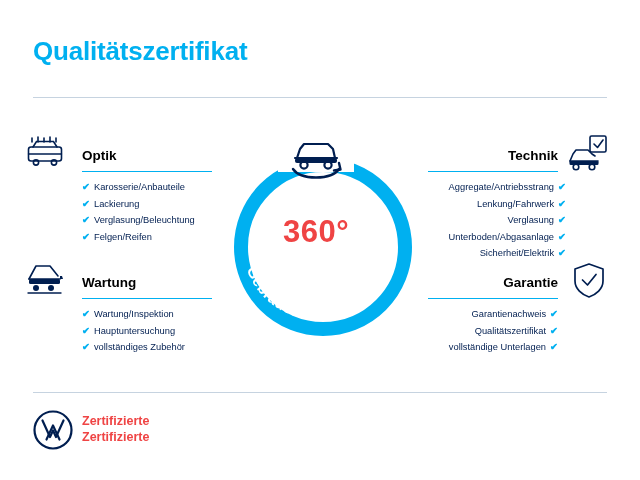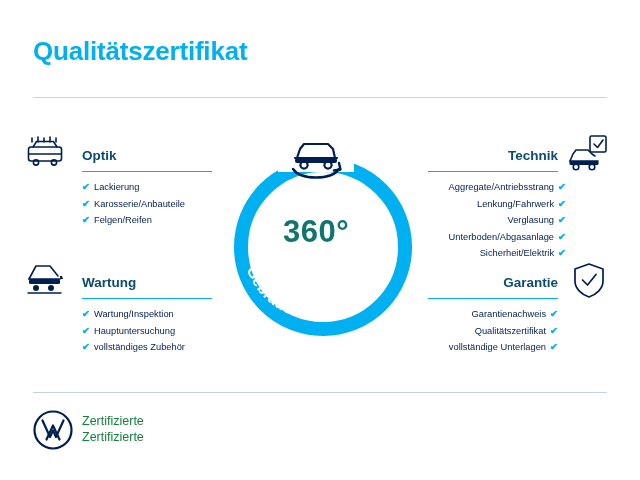--- a/index.html
+++ b/index.html
@@ -40,21 +40,21 @@
     width: 574px;
     height: 1px;
     background: #c6d3e0;
   }
 
   
   .sec-head {
     position: absolute;
     font-size: 13.5px;
     font-weight: bold;
-    color: #0c4a6e;
+    color: #000000;
   }
   .sec-rule {
     position: absolute;
     height: 1px;
     background: #00b0f0;
   }
 
   
   .list {
     position: absolute;
@@ -106,21 +106,21 @@
     background: #ffffff;
   }
   .deg {
     position: absolute;
     left: 0;
     top: 64px;
     width: 180px;
     text-align: center;
     font-size: 31px;
     font-weight: bold;
-    color: #0f766e;
+    color: #ef4444;
     letter-spacing: 0.5px;
   }
   .arc-text {
     position: absolute;
     left: 0; top: 0;
     width: 180px; height: 180px;
   }
   .arc-text text {
     font-family: "Liberation Sans", sans-serif;
     font-size: 15.5px;
@@ -155,22 +155,22 @@
     left: 33px;
     top: 410px;
     width: 40px;
     height: 40px;
   }
   .vw-text {
     position: absolute;
     left: 82px;
     top: 413px;
     font-size: 12.5px;
-    font-weight: normal;
-    color: #15803d;
+    font-weight: bold;
+    color: #ef4444;
     line-height: 16px;
   }
 </style>
 </head>
 <body>
 
 <div class="page">
 
   <div class="title">Qualitätszertifikat</div>
   <div class="title-rule"></div>
@@ -183,22 +183,23 @@
         <path d="M6 13 L9.5 7.5 L26.5 7.5 L30 13"></path>
         <path d="M1.5 20 L34.5 20" stroke-width="1.3"></path>
         <circle cx="9" cy="28.5" r="2.6"></circle>
         <circle cx="27" cy="28.5" r="2.6"></circle>
       </g>
     </svg>
   </div>
   <div class="sec-head" style="left:82px; top:148px;">Optik</div>
   <div class="sec-rule" style="left:82px; top:171px; width:130px;"></div>
   <div class="list left" style="left:82px; top:179px;">
+    <span class="row"><span class="chk">✔</span><span>Karosserie/Anbauteile</span></span>
     <span class="row"><span class="chk">✔</span><span>Lackierung</span></span>
-    <span class="row"><span class="chk">✔</span><span>Karosserie/Anbauteile</span></span>
+    <span class="row"><span class="chk">✔</span><span>Verglasung/Beleuchtung</span></span>
     <span class="row"><span class="chk">✔</span><span>Felgen/Reifen</span></span>
   </div>
 
   <div class="icon" style="left:27px; top:258px;">
     <svg width="46" height="38" viewBox="0 0 46 38">
       <g fill="none" stroke="#001e50" stroke-width="1.6" stroke-linecap="round" stroke-linejoin="round">
         <path d="M2 21 L9 8 L23 8 L31 18"></path>
         <path d="M2 21 L33 21"></path>
         <path d="M33 18 L35 18 L36 21 L33 21 Z" fill="#001e50" stroke="none"></path>
         <rect x="2" y="21" width="31" height="5" rx="1.5" fill="#001e50" stroke="none"></rect>

